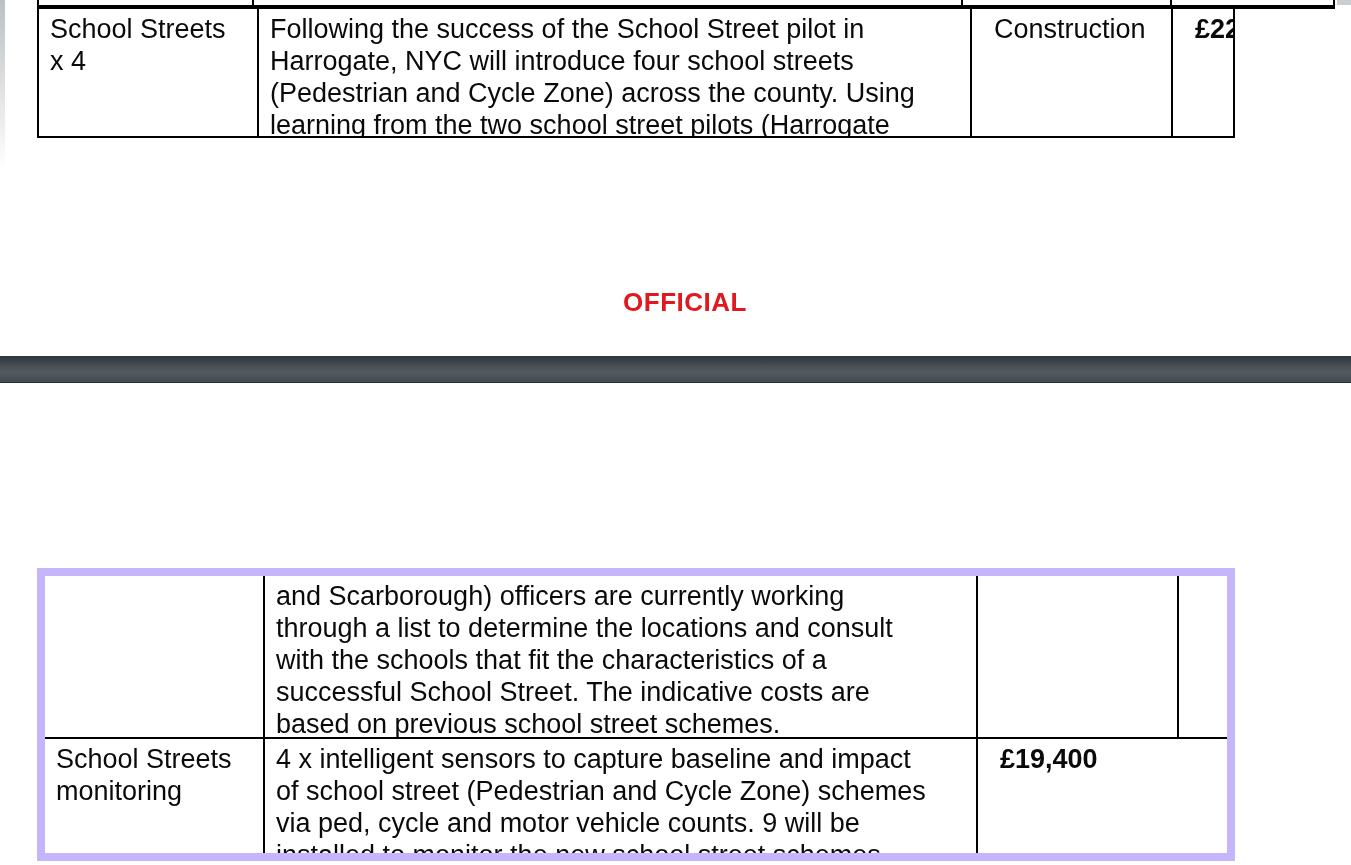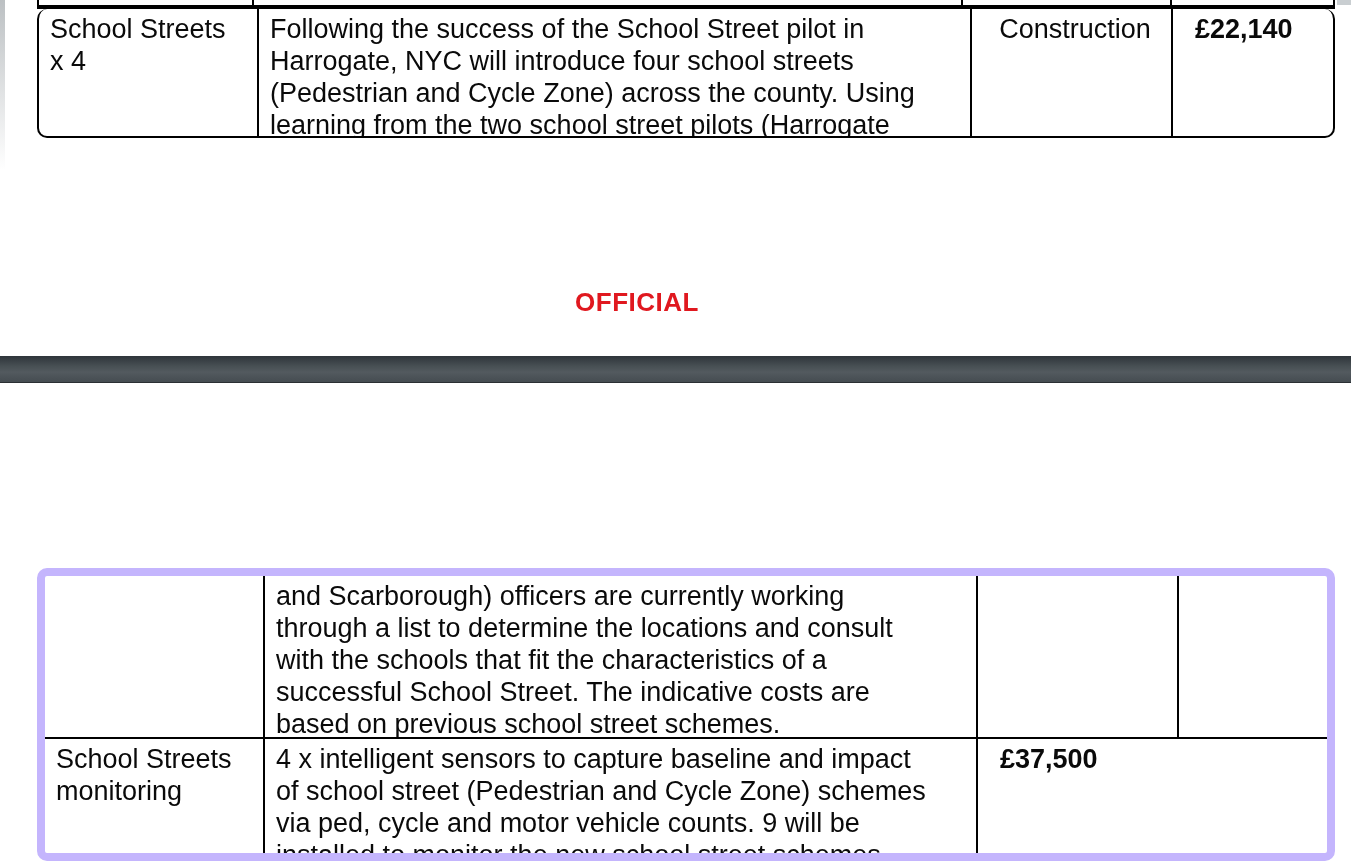--- a/index.html
+++ b/index.html
@@ -28,39 +28,38 @@
     position: absolute; left: 37px; top: 0; width: 1298px; height: 9px;
     box-sizing: border-box;
     border-bottom: 4px solid #000;
   }
   .prev-row-sliver .vtick {
     position: absolute; top: 0; width: 2px; height: 5px; background: #000;
   }
 
   
   .doc-table {
-    position: absolute; left: 37px; width: 1298px;
+    position: absolute; left: 37px; width: 1198px;
     box-sizing: border-box;
     display: grid;
     grid-template-columns: 220px 713px 201px 1fr;
     background: #ffffff;
-    border-radius: 10px;
   }
   .doc-table .cell {
     box-sizing: border-box;
     overflow: hidden;
     font-size: 27px;
     line-height: 32px;
     white-space: pre-line;
   }
   .doc-table .cell.v { border-right: 2px solid #000; }
   .doc-table .cell.hb { border-bottom: 2px solid #000; }
   .cell.scheme   { padding: 4px 8px 0 11px; }
   .cell.descr    { padding: 4px 10px 0 11px; }
-  .cell.category { padding: 4px 8px 0 15px; text-align: center; }
+  .cell.category { padding: 4px 8px 0 22px; }
   .cell.cost     { padding: 4px 6px 0 22px; font-weight: bold; }
 
   .table-top {
     top: 9px; height: 129px;
     border-left: 2px solid #000;
     border-right: 2px solid #000;
     border-bottom: 2px solid #000;
     grid-template-rows: 1fr;
   }
   .table-bottom {
@@ -69,20 +68,21 @@
     grid-template-rows: 163px 1fr;
   }
 
   
   .official {
     position: absolute; left: 0; top: 287px; width: 1274px;
     text-align: center;
     font-size: 26px;
     font-weight: bold;
     letter-spacing: 0.5px;
+    padding-left: 48px;
   }
 
   
   .page-separator-bar {
     position: absolute; left: 0; top: 356px; width: 1351px; height: 26px;
     background: linear-gradient(to bottom, #2e353a 0%, #485054 40%, #535a5f 62%, #454c51 100%);
     border-bottom: 1px solid #2a2f33;
   }
 </style>
 </head>
@@ -125,16 +125,16 @@
 based on previous school street schemes.</div>
     <div class="cell category v hb"></div>
     <div class="cell cost hb"></div>
 
     <div class="cell scheme v">School Streets
 monitoring</div>
     <div class="cell descr v">4 x intelligent sensors to capture baseline and impact
 of school street (Pedestrian and Cycle Zone) schemes
 via ped, cycle and motor vehicle counts. 9 will be
 installed to monitor the new school street schemes.</div>
-    <div class="cell cost">£37,500</div>
+    <div class="cell cost">£19,400</div>
   </div>
 
 </div>
 
 </body></html>

